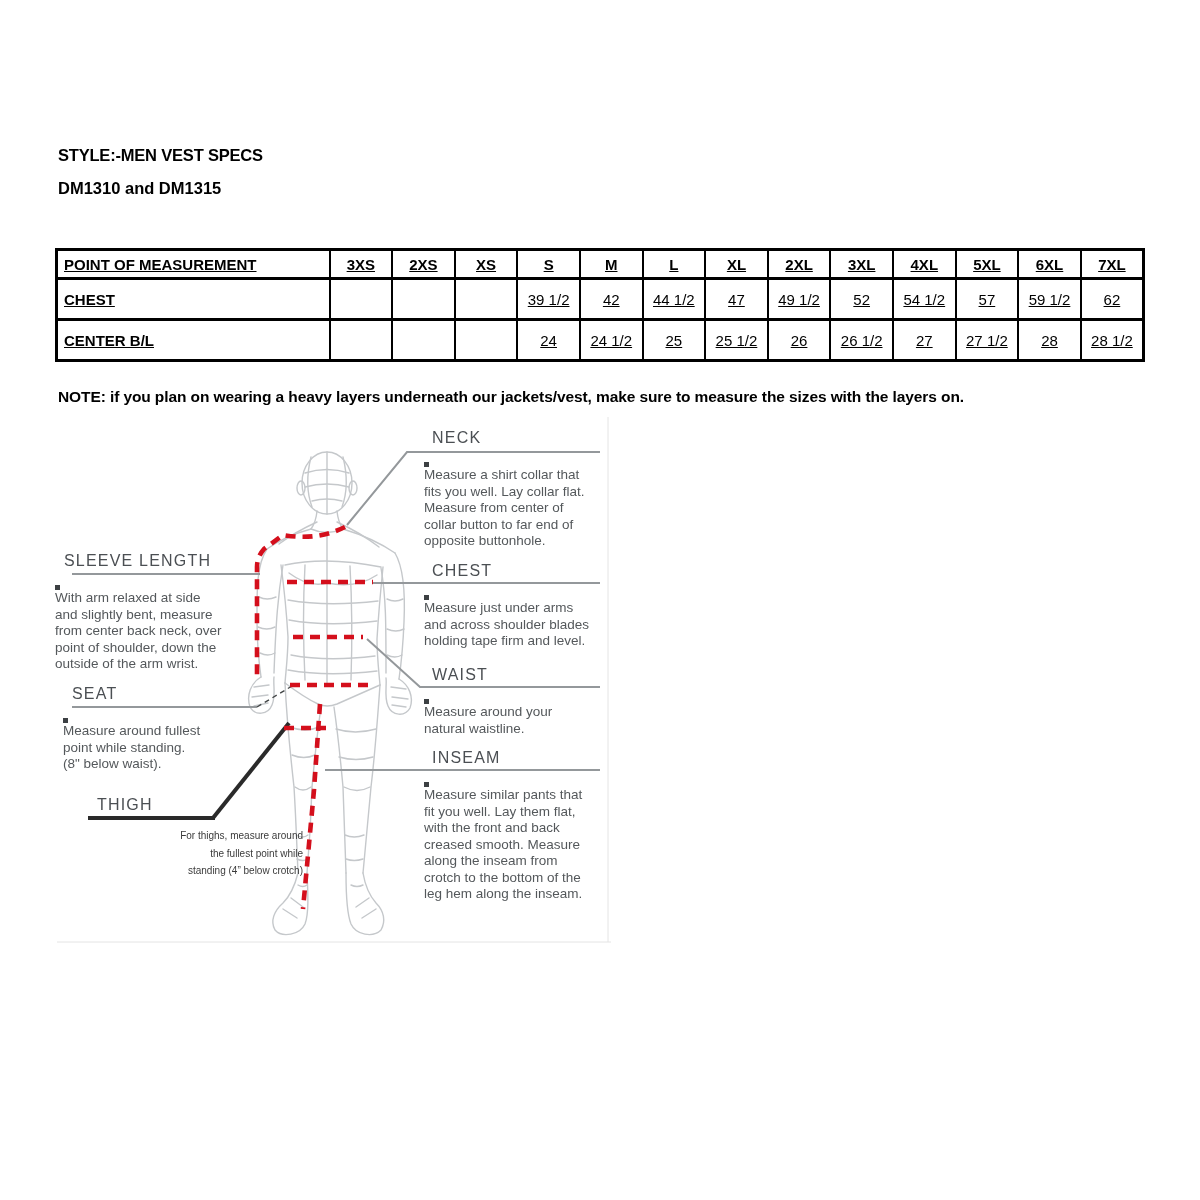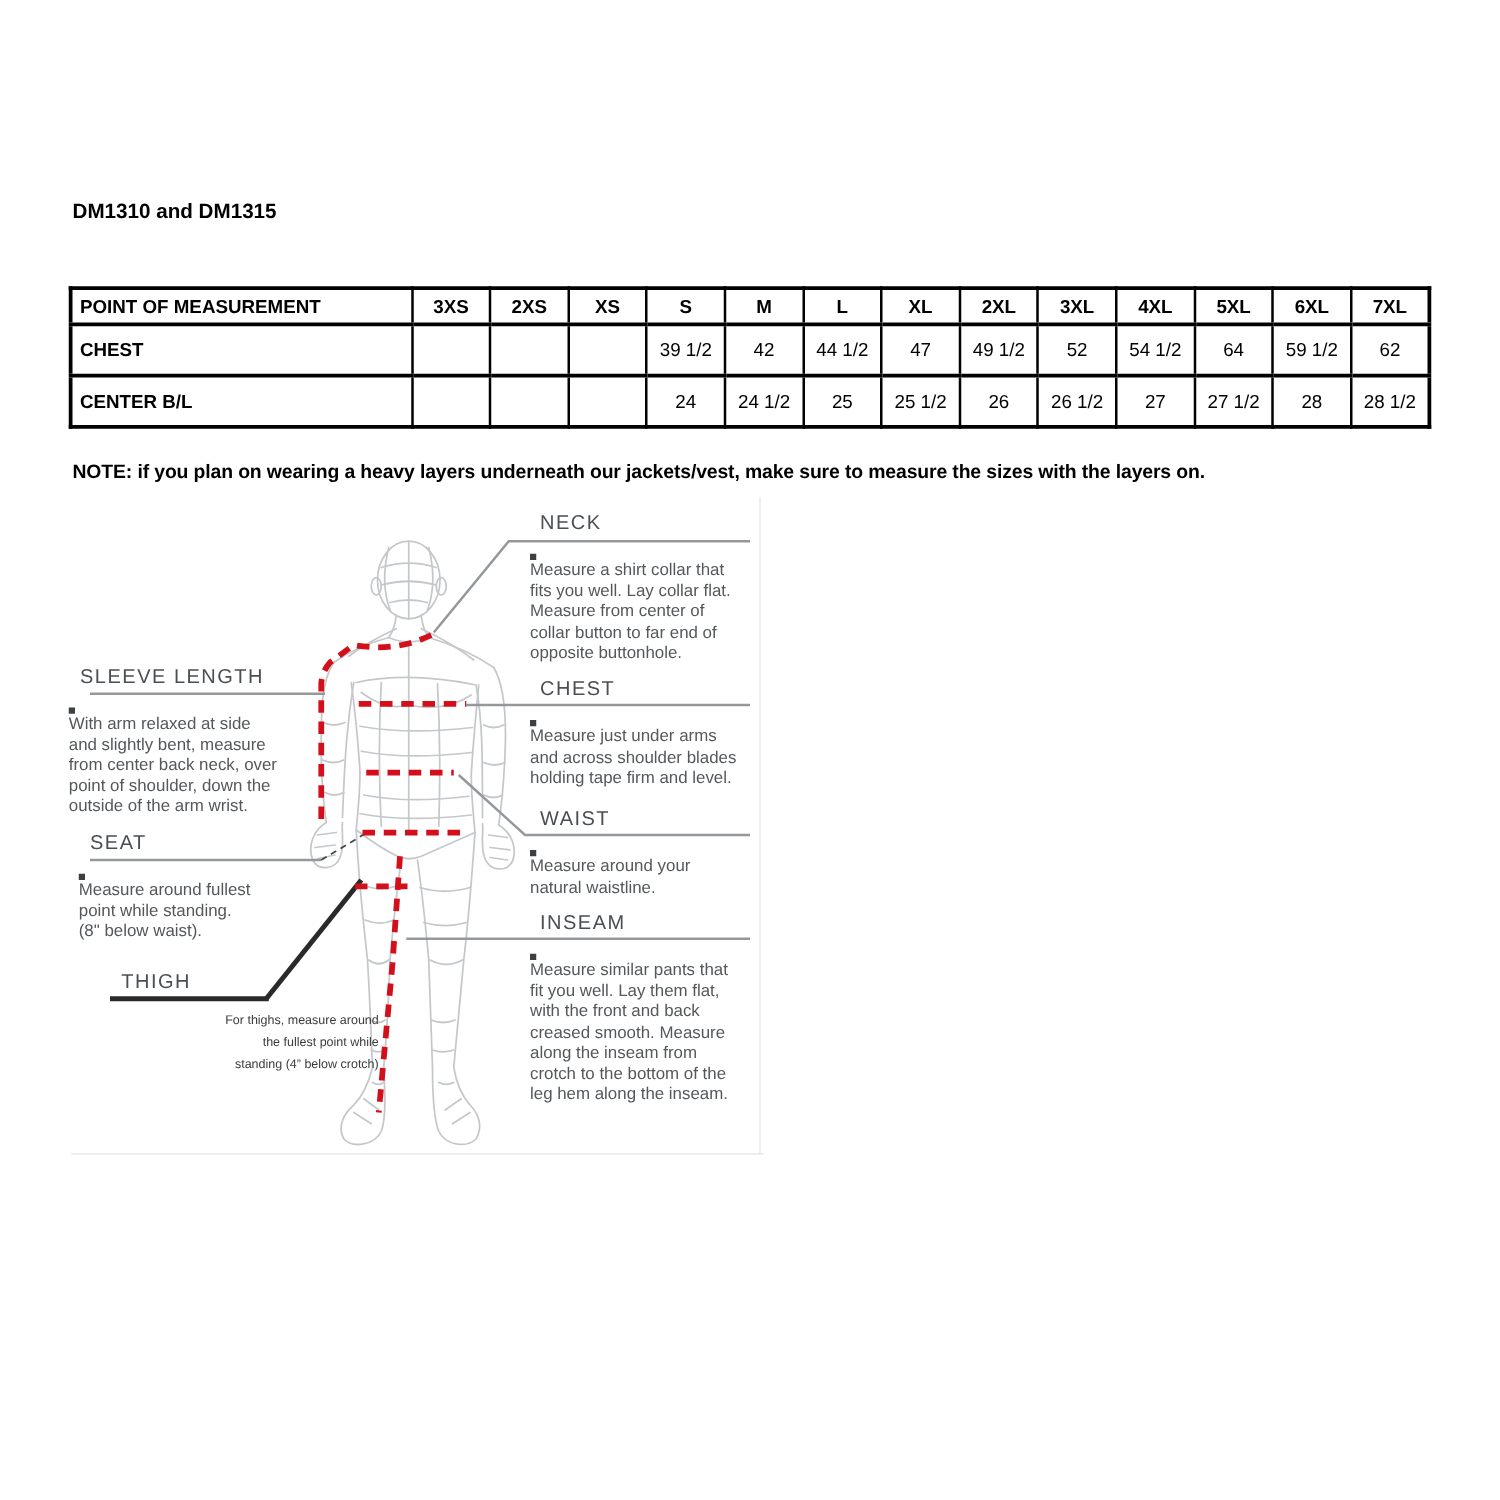--- a/index.html
+++ b/index.html
@@ -6,21 +6,21 @@
   body{width:1200px;height:1200px;font-family:"Liberation Sans",sans-serif;color:#000;}
   .page{position:relative;width:1200px;height:1200px;overflow:hidden;background:#fff;}
 
   
   .title-block{padding:146px 0 0 58px;}
   .style-line{font-weight:700;font-size:16.5px;letter-spacing:-0.2px;}
   .model-line{font-weight:700;font-size:16.5px;margin-top:14px;}
 
   
   table.size-chart{border-collapse:collapse;table-layout:fixed;width:1090px;margin:50px 0 0 55px;
-    border:3px solid #000;font-size:15px;}
+    border:3px solid #000;font-size:15px;text-decoration:underline;}
   table.size-chart th,table.size-chart td{border:2px solid #000;text-align:center;padding:0 3px;
     height:38px;font-weight:400;overflow:hidden;white-space:nowrap;}
   table.size-chart thead th{height:26px;font-weight:700;border-bottom:3px solid #000;}
   table.size-chart tbody th,table.size-chart tbody td{border-top:3px solid #000;}
   table.size-chart .pom{text-align:left;padding-left:6px;font-weight:700;}
 
   
   .note{margin:26px 0 0 58px;font-weight:700;font-size:15.5px;letter-spacing:-0.1px;}
 
   
@@ -35,20 +35,21 @@
   .sec-thigh .sec-title{padding-left:4px;}
   .sec-thigh .desc{margin-top:13px;}
   .sec-thigh .desc-text{font-size:10px;line-height:17.5px;color:#3b3b3b;padding-left:4px;text-align:right;}
 </style>
 </head>
 <body>
 
 <div class="page">
 
   <div class="title-block">
+    <div class="style-line">STYLE:-MEN VEST SPECS</div>
     <div class="model-line">DM1310 and DM1315</div>
   </div>
 
   <table class="size-chart">
     <colgroup>
       <col style="width:273px">
       <col>
         <col>
         <col>
         <col>
@@ -86,21 +87,21 @@
           <td></td>
           <td></td>
           <td></td>
           <td>39 1/2</td>
           <td>42</td>
           <td>44 1/2</td>
           <td>47</td>
           <td>49 1/2</td>
           <td>52</td>
           <td>54 1/2</td>
-          <td>64</td>
+          <td>57</td>
           <td>59 1/2</td>
           <td>62</td>
         </tr>
         <tr>
           <th class="pom">CENTER B/L</th>
           <td></td>
           <td></td>
           <td></td>
           <td>24</td>
           <td>24 1/2</td>

